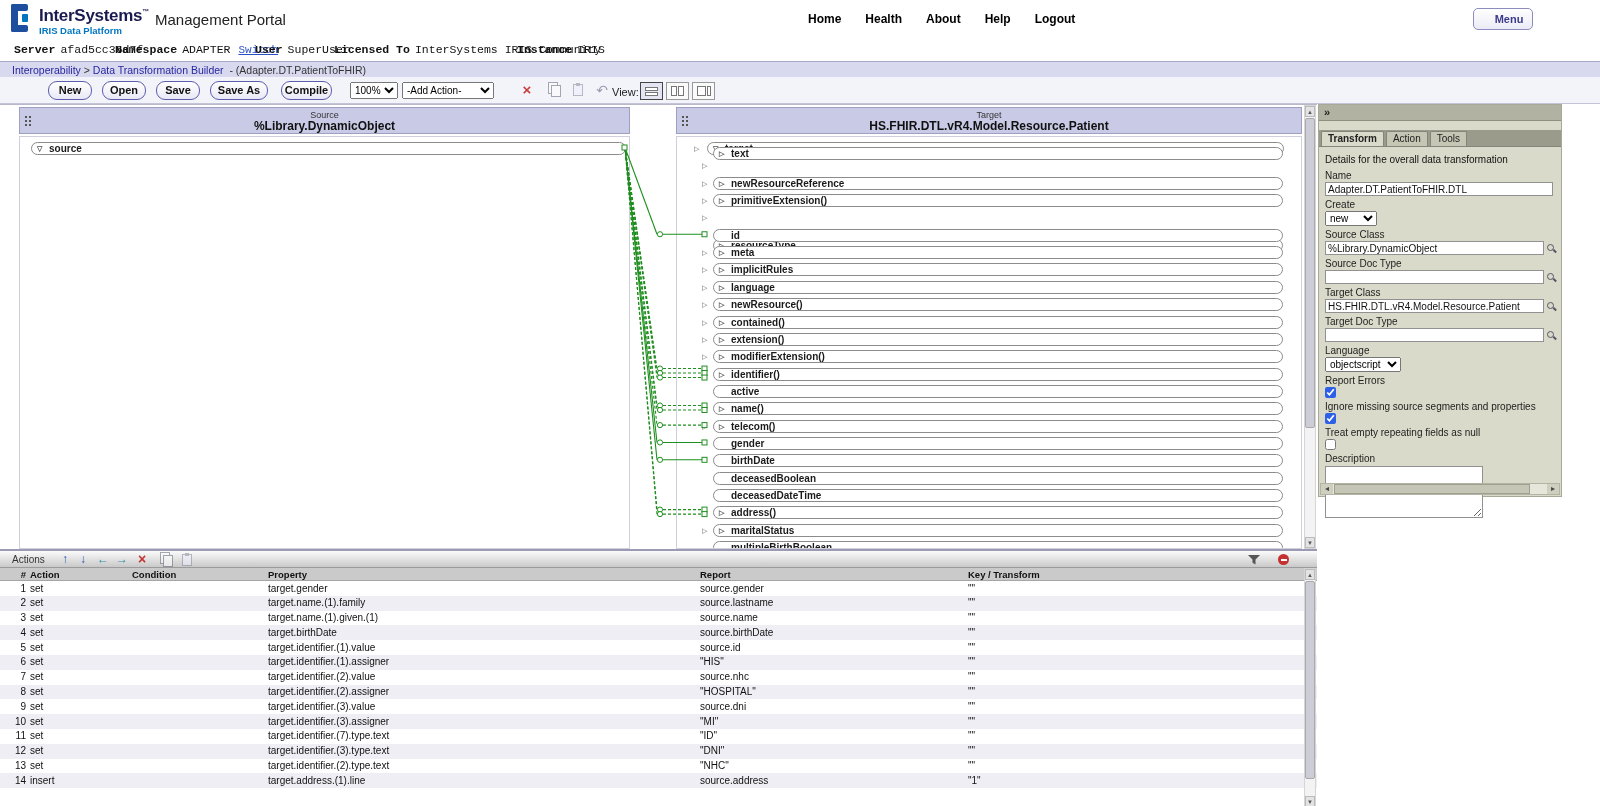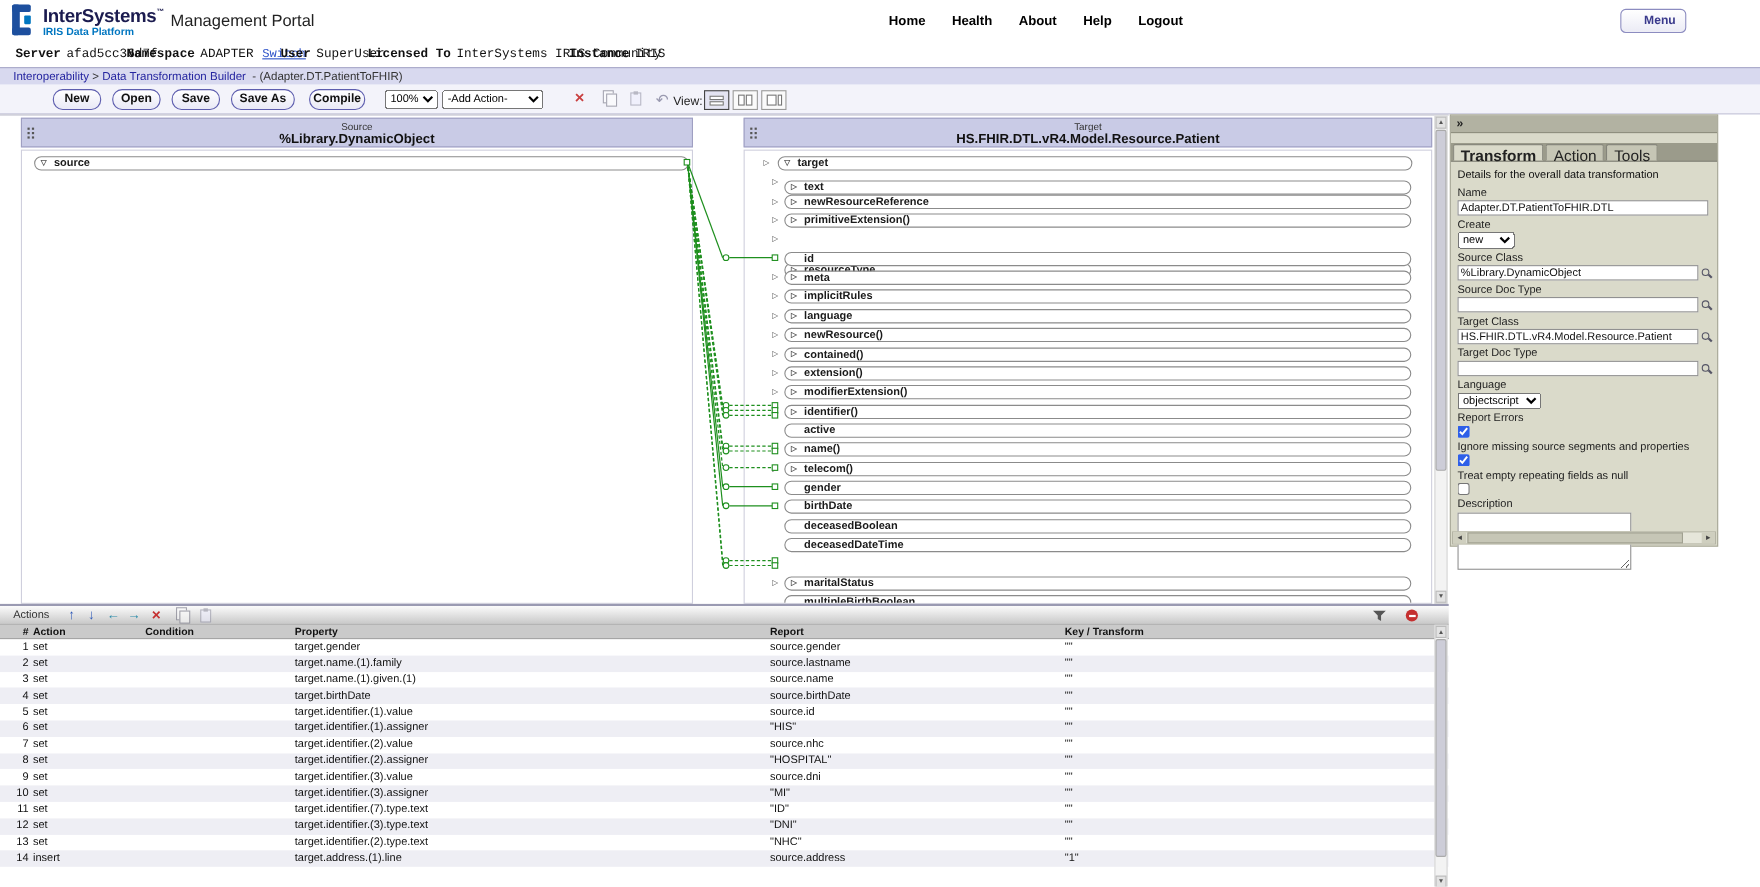--- a/index.html
+++ b/index.html
@@ -66,21 +66,21 @@
 
 
 .sb-v { position:absolute; width:12px; background:#f3f3f3; border:1px solid #d5d5d5; }
 .sb-btn { position:absolute; left:0; width:10px; height:11px; background:#e3e3e3; border:1px solid #bbb; font-size:6px; color:#555; text-align:center; line-height:10px; cursor:pointer; }
 .sb-thumb { position:absolute; left:0; width:10px; background:#cdcdd8; border:1px solid #aaa; border-radius:2px; cursor:pointer; }
 
 
 #panel { position:absolute; left:1318px; top:104px; width:244px; height:393px; background:#dadaca; border:1px solid #a8a898; }
 #panel-top { height:16px; background:#b2b2a2; border-bottom:1px solid #8f8f7f; font-size:11px; font-weight:bold; color:#222; padding-left:5px; line-height:15px; cursor:pointer; }
 #panel-tabs { height:17px; margin-top:9px; background:#9b9b8b; display:flex; gap:2px; padding:1px 0 0 2px; border-bottom:1px solid #84847a; }
-.ptab { font-size:14px; padding:1px 6px 0; background:#c6c6b5; border:1px solid #84847a; border-bottom:none; border-radius:2px 2px 0 0; color:#222; cursor:pointer; }
+.ptab { font-size:10px; padding:1px 6px 0; background:#c6c6b5; border:1px solid #84847a; border-bottom:none; border-radius:2px 2px 0 0; color:#222; cursor:pointer; }
 .ptab.active { background:#dadaca; font-weight:bold; }
 #panel-body { padding:7px 5px 0 6px; font-size:10px; }
 #panel-heading { margin-bottom:5px; color:#111; }
 .fld-lbl { margin:3px 0 1px; color:#222; }
 .fld-row { display:flex; align-items:center; gap:3px; }
 .fld-in { width:228px; height:14px; border:1px solid #919191; font-size:10px; font-family:"Liberation Sans",sans-serif; padding:0 2px; background:#fff; color:#111; }
 .fld-sel { height:15px; font-size:10px; font-family:"Liberation Sans",sans-serif; }
 .mag { width:9px; height:9px; position:relative; flex:none; cursor:pointer; }
 .mag::before { content:""; position:absolute; left:0; top:0; width:5px; height:5px; border:1.5px solid #556; border-radius:50%; }
 .mag::after { content:""; position:absolute; left:6px; top:6px; width:3.5px; height:1.5px; background:#556; transform:rotate(45deg); }
@@ -188,21 +188,21 @@
     <div class="k">Target</div>
     <div class="c">HS.FHIR.DTL.vR4.Model.Resource.Patient</div>
   </div>
   <div class="dg-region" id="src-region">
       <div class="node" style="left: 11px; top: 5px; width: 595px;"><span class="tri inner">▽</span><span>source</span></div>
     </div>
   <div class="dg-region" id="tgt-region">
       <span class="tri outer" style="left: 17px; top: 8px;">▷</span>
       <div class="node" style="left: 30px; top: 5px; width: 577px;"><span class="tri inner">▽</span><span>target</span></div>
       <span class="tri outer" style="left: 25px; top: 25.35px;">▷</span>
-      <div class="node" style="left: 36px; top: 27px; width: 570px;"><span class="tri inner">▷</span><span>text</span></div>
+      <div class="node" style="left: 36px; top: 10px; width: 570px;"><span class="tri inner">▷</span><span>text</span></div>
       <span class="tri outer" style="left: 25px; top: 42.7px;">▷</span>
       <div class="node" style="left: 36px; top: 39.7px; width: 570px;"><span class="tri inner">▷</span><span>newResourceReference</span></div>
       <span class="tri outer" style="left: 25px; top: 60.05px;">▷</span>
       <div class="node" style="left: 36px; top: 57.05px; width: 570px;"><span class="tri inner">▷</span><span>primitiveExtension()</span></div>
       <span class="tri outer" style="left: 25px; top: 77.4px;">▷</span>
       <div class="node" style="left: 36px; top: 74.4px; width: 570px; margin-top: 28px;"><span class="tri inner">▷</span><span>resourceType</span></div>
       <div class="node" style="left: 36px; top: 91.75px; width: 570px;"><span>id</span></div>
       <span class="tri outer" style="left: 25px; top: 112.1px;">▷</span>
       <div class="node" style="left: 36px; top: 109.1px; width: 570px;"><span class="tri inner">▷</span><span>meta</span></div>
       <span class="tri outer" style="left: 25px; top: 129.45px;">▷</span>
@@ -222,20 +222,21 @@
       <div class="node" style="left: 36px; top: 247.9px; width: 570px;"><span>active</span></div>
       <span class="tri outer" style="left: 25px; top: 268.25px;">▷</span>
       <div class="node" style="left: 36px; top: 265.25px; width: 570px;"><span class="tri inner">▷</span><span>name()</span></div>
       <span class="tri outer" style="left: 25px; top: 285.6px;">▷</span>
       <div class="node" style="left: 36px; top: 282.6px; width: 570px;"><span class="tri inner">▷</span><span>telecom()</span></div>
       <div class="node" style="left: 36px; top: 299.95px; width: 570px;"><span>gender</span></div>
       <div class="node" style="left: 36px; top: 317.3px; width: 570px;"><span>birthDate</span></div>
       <div class="node" style="left: 36px; top: 334.65px; width: 570px;"><span>deceasedBoolean</span></div>
       <div class="node" style="left: 36px; top: 352px; width: 570px;"><span>deceasedDateTime</span></div>
       <span class="tri outer" style="left: 25px; top: 372.35px;">▷</span>
+      <div class="node" style="left: 36px; top: 369.35px; width: 570px;"><span class="tri inner">▷</span><span>address()</span></div>
       <span class="tri outer" style="left: 25px; top: 389.7px;">▷</span>
       <div class="node" style="left: 36px; top: 404.05px; width: 570px;"><span>multipleBirthBoolean</span></div>
       <div class="node" style="left: 36px; top: 386.7px; width: 570px;"><span class="tri inner">▷</span><span>maritalStatus</span></div>
     </div>
   <svg id="connections">
       <line x1="625" y1="42.5" x2="657" y2="129.25" stroke="#1e8f1e" stroke-width="1.1"></line>
       <line x1="663" y1="129.25" x2="702" y2="129.25" stroke="#1e8f1e" stroke-width="1.1"></line>
       <circle cx="660" cy="129.25" r="2.6" fill="#fff" stroke="#1e8f1e"></circle>
       <rect x="702" y="126.75" width="5" height="5" fill="#fff" stroke="#1e8f1e"></rect>
       <line x1="625" y1="42.5" x2="657" y2="263.55" stroke="#1e8f1e" stroke-width="1.1" stroke-dasharray="3 2"></line>

